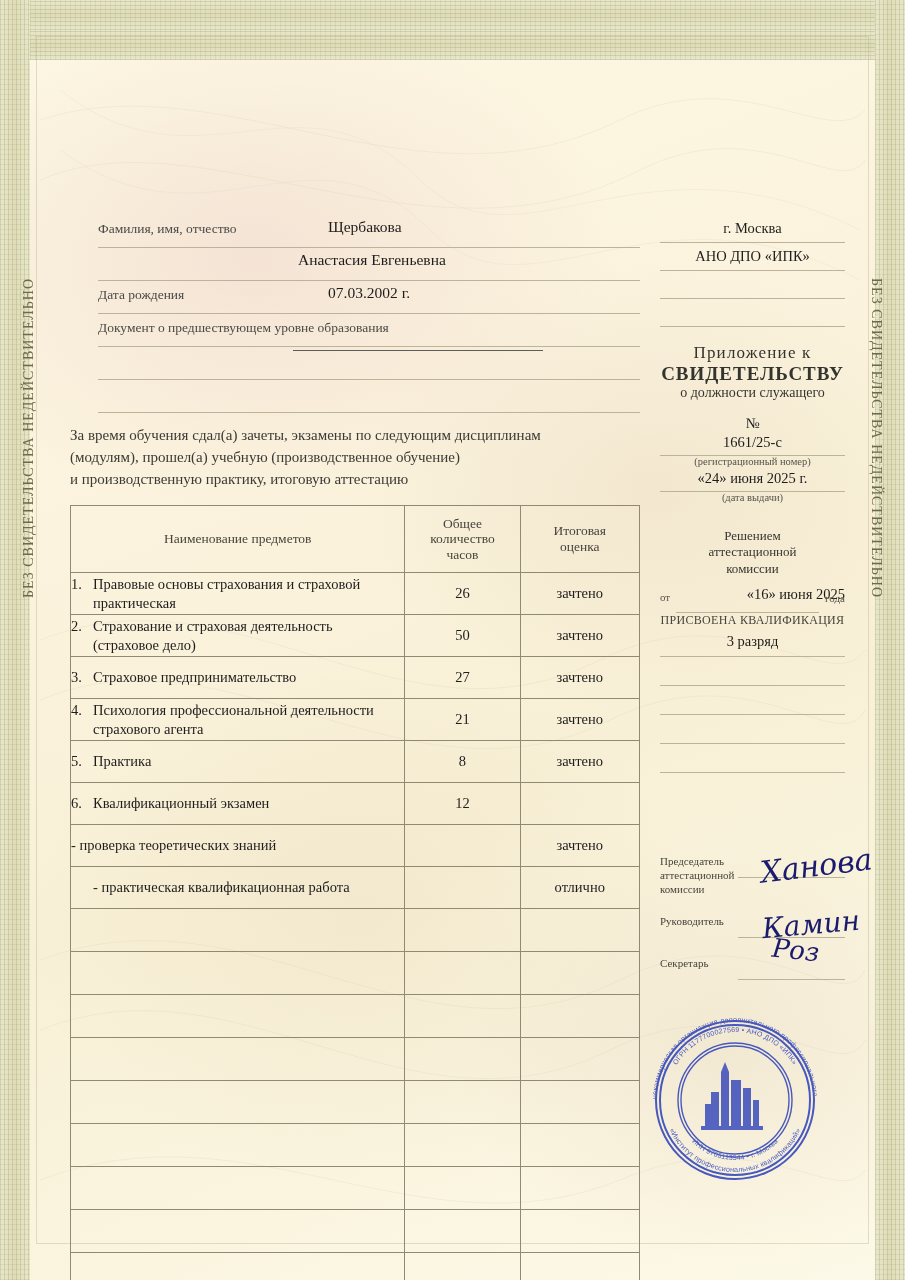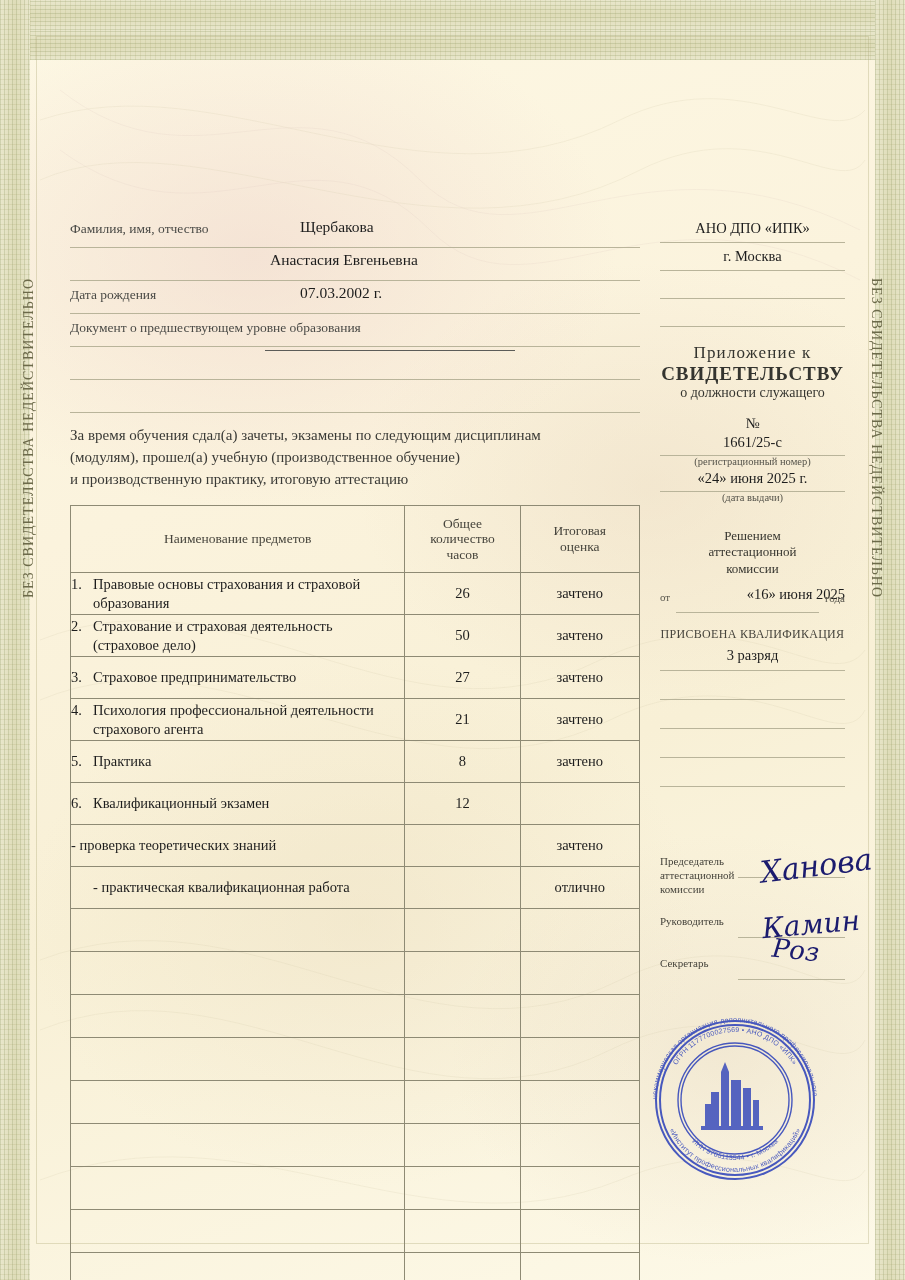--- a/index.html
+++ b/index.html
@@ -108,20 +108,21 @@
   
   .left-col {
     position: absolute;
     left: 70px;
     top: 215px;
     width: 570px;
   }
   .field-row {
     position: relative;
     height: 33px;
+    margin-left: 28px;
   }
   .field-label {
     position: absolute;
     left: 0;
     top: 6px;
     font-size: 13.5px;
     color: #4a4a46;
   }
   .field-value {
     position: absolute;
@@ -245,21 +246,20 @@
   }
   .date-row .dv {
     position: absolute; left: 8px; right: 0; top: 3px; text-align: right;
     font-size: 14.5px; color: #1d1d1d;
   }
   .date-row .ln {
     position: absolute; left: 16px; right: 26px; bottom: 0;
     border-bottom: 1px solid #b9b49a;
   }
   .qual-head {
-    margin-top: 14px;
     font-size: 12px;
     letter-spacing: .3px;
     color: #46443c;
   }
 
   
   .sign-block {
     position: absolute;
     left: 660px;
     top: 855px;
@@ -391,21 +391,21 @@
           <div>Итоговая</div>
           <div>оценка</div>
         </th>
       </tr>
     </thead>
     <tbody>
 
       <tr class="row-tall">
         <td class="td-name">
           <span class="num">1.</span><span>Правовые основы страхования и страховой</span>
-          <span class="sub">образования</span>
+          <span class="sub">практическая</span>
         </td>
         <td class="td-hours">26</td>
         <td class="td-mark">зачтено</td>
       </tr>
 
       <tr class="row-tall">
         <td class="td-name">
           <span class="num">2.</span><span>Страхование и страховая деятельность</span>
           <span class="sub">(страховое дело)</span>
         </td>
@@ -503,25 +503,25 @@
           <td></td>
           <td></td>
         </tr>
 
     </tbody>
   </table>
 
   <div class="right-col">
 
     <div class="r-line">
+      <div class="r-text">г. Москва</div>
+    </div>
+
+    <div class="r-line">
       <div class="r-text">АНО ДПО «ИПК»</div>
-    </div>
-
-    <div class="r-line">
-      <div class="r-text">г. Москва</div>
     </div>
 
     <div class="r-line"></div>
     <div class="r-line"></div>
 
     <div style="height:16px"></div>
 
     <div class="r-head r-title-1">Приложение к</div>
     <div class="r-head r-title-2">СВИДЕТЕЛЬСТВУ</div>
     <div class="r-head r-title-3">о должности служащего</div>

